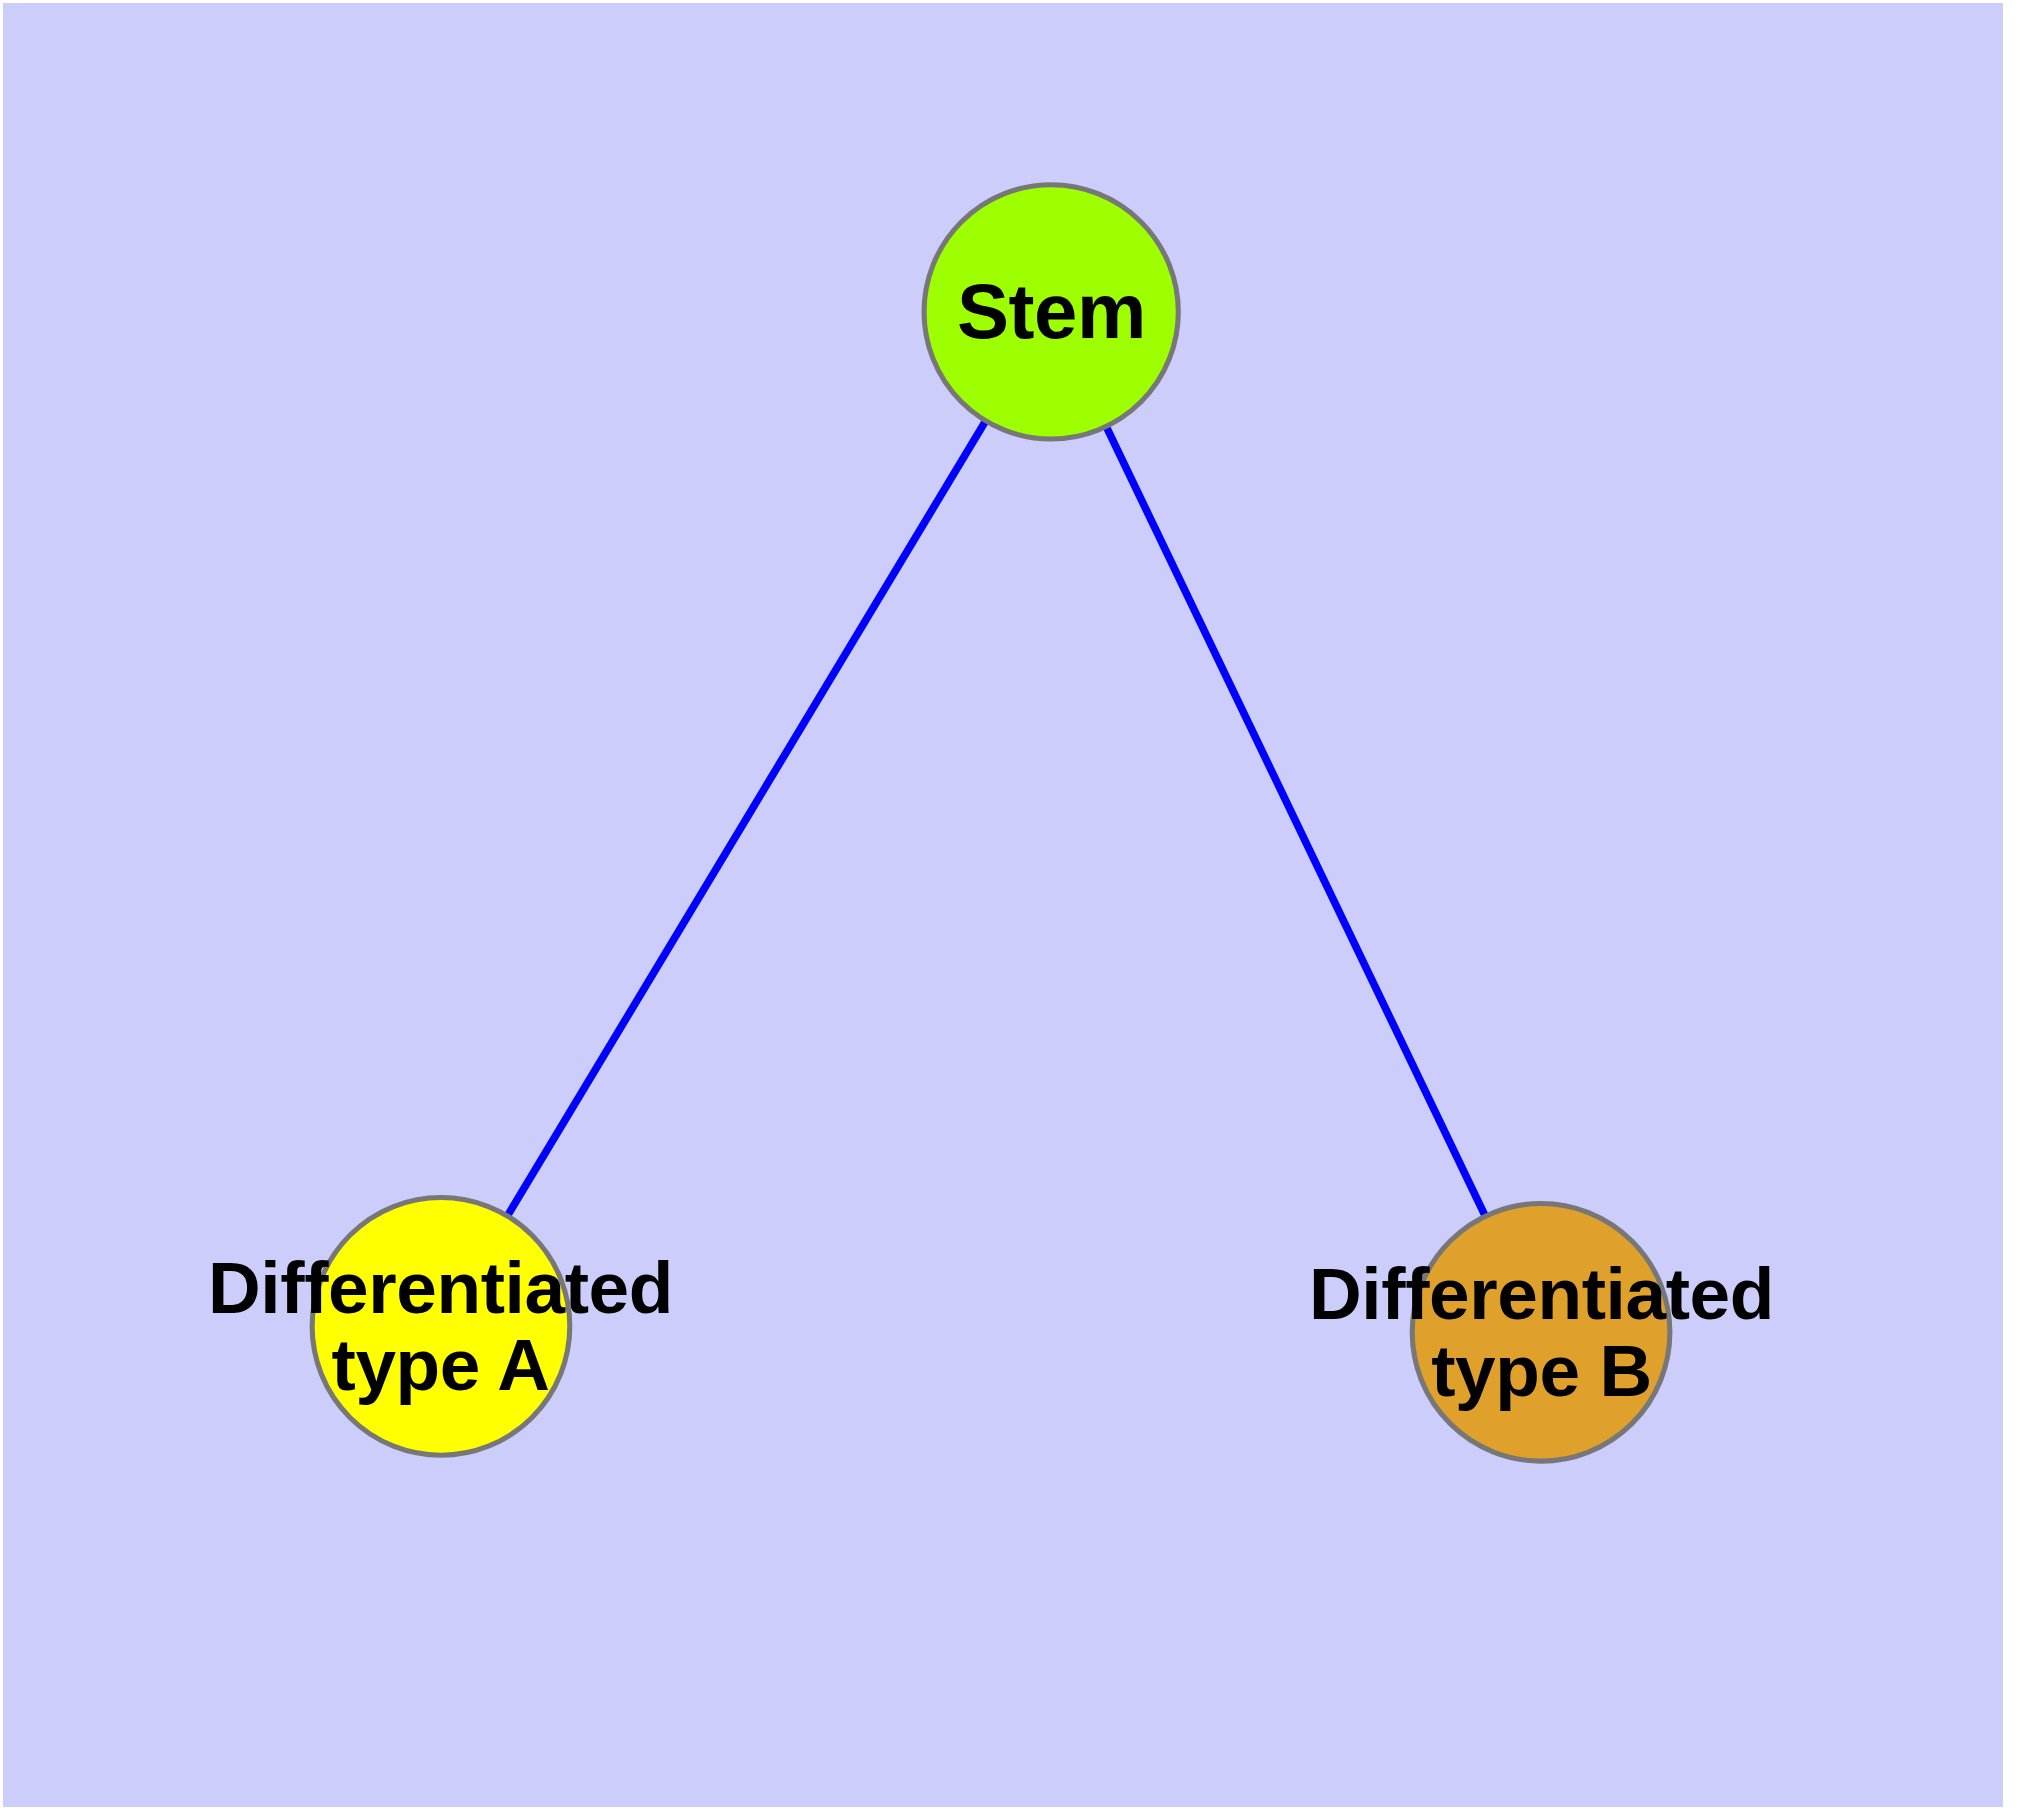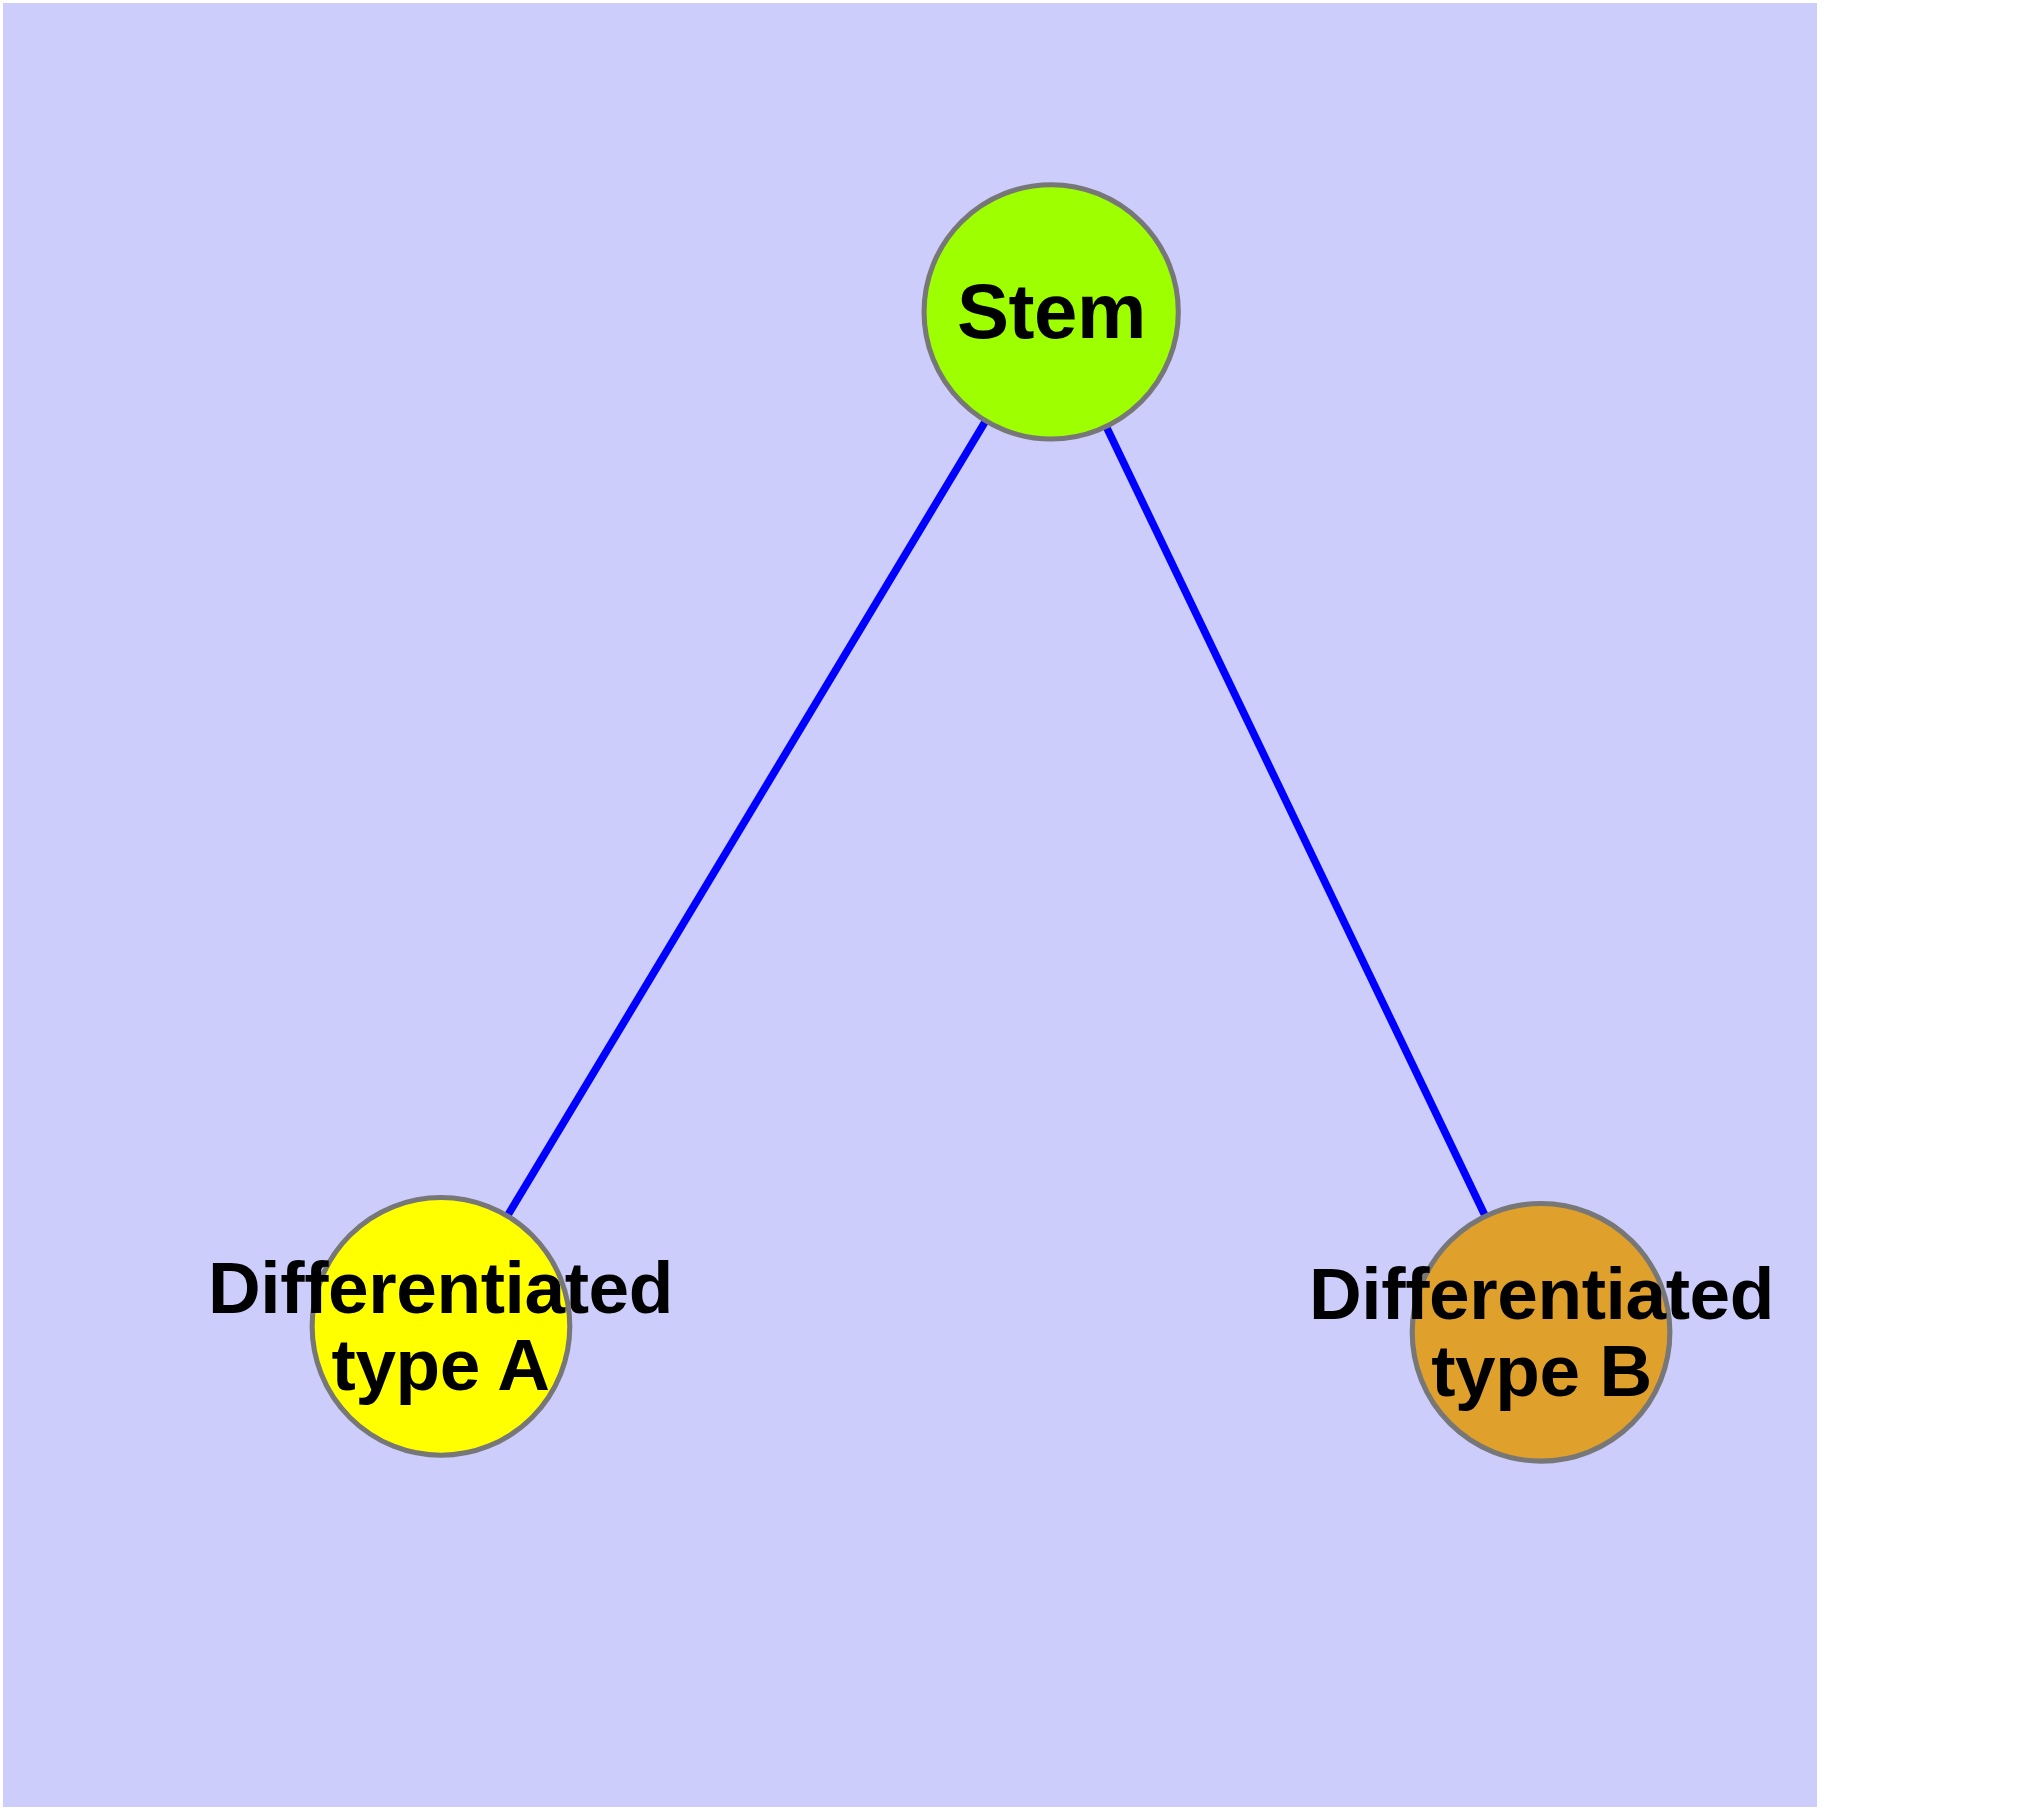--- a/index.html
+++ b/index.html
@@ -2,21 +2,21 @@
 <html style="font-size:13.6px"><head>
 <meta charset="utf-8">
 <style>
   html, body {
     margin: 0;
     padding: 0;
     background: #ffffff;
   }
   #canvas {
     position: relative;
-    width: 1817px;
+    width: 2003px;
     height: 1812px;
     background: #ffffff;
     overflow: hidden;
     font-family: "Liberation Sans", sans-serif;
   }
   #plot-bg {
     position: absolute;
     left: 3.4px;
     top: 3.4px;
     width: 2014px;

